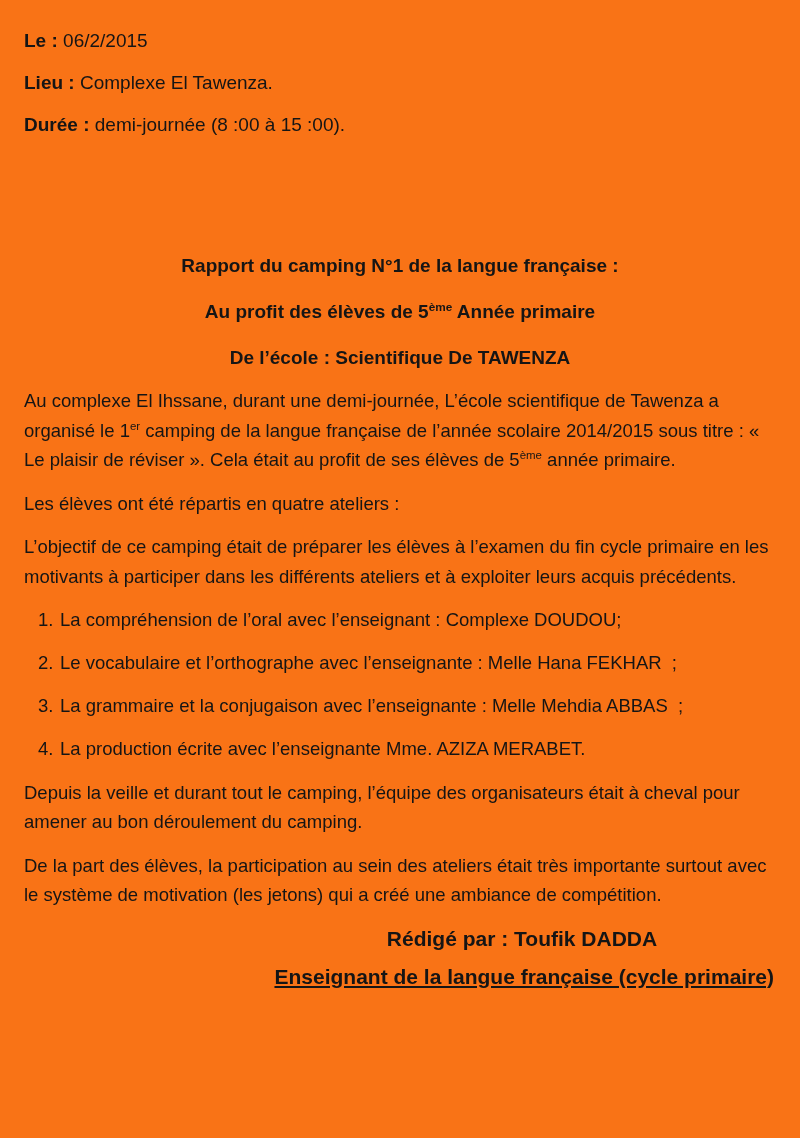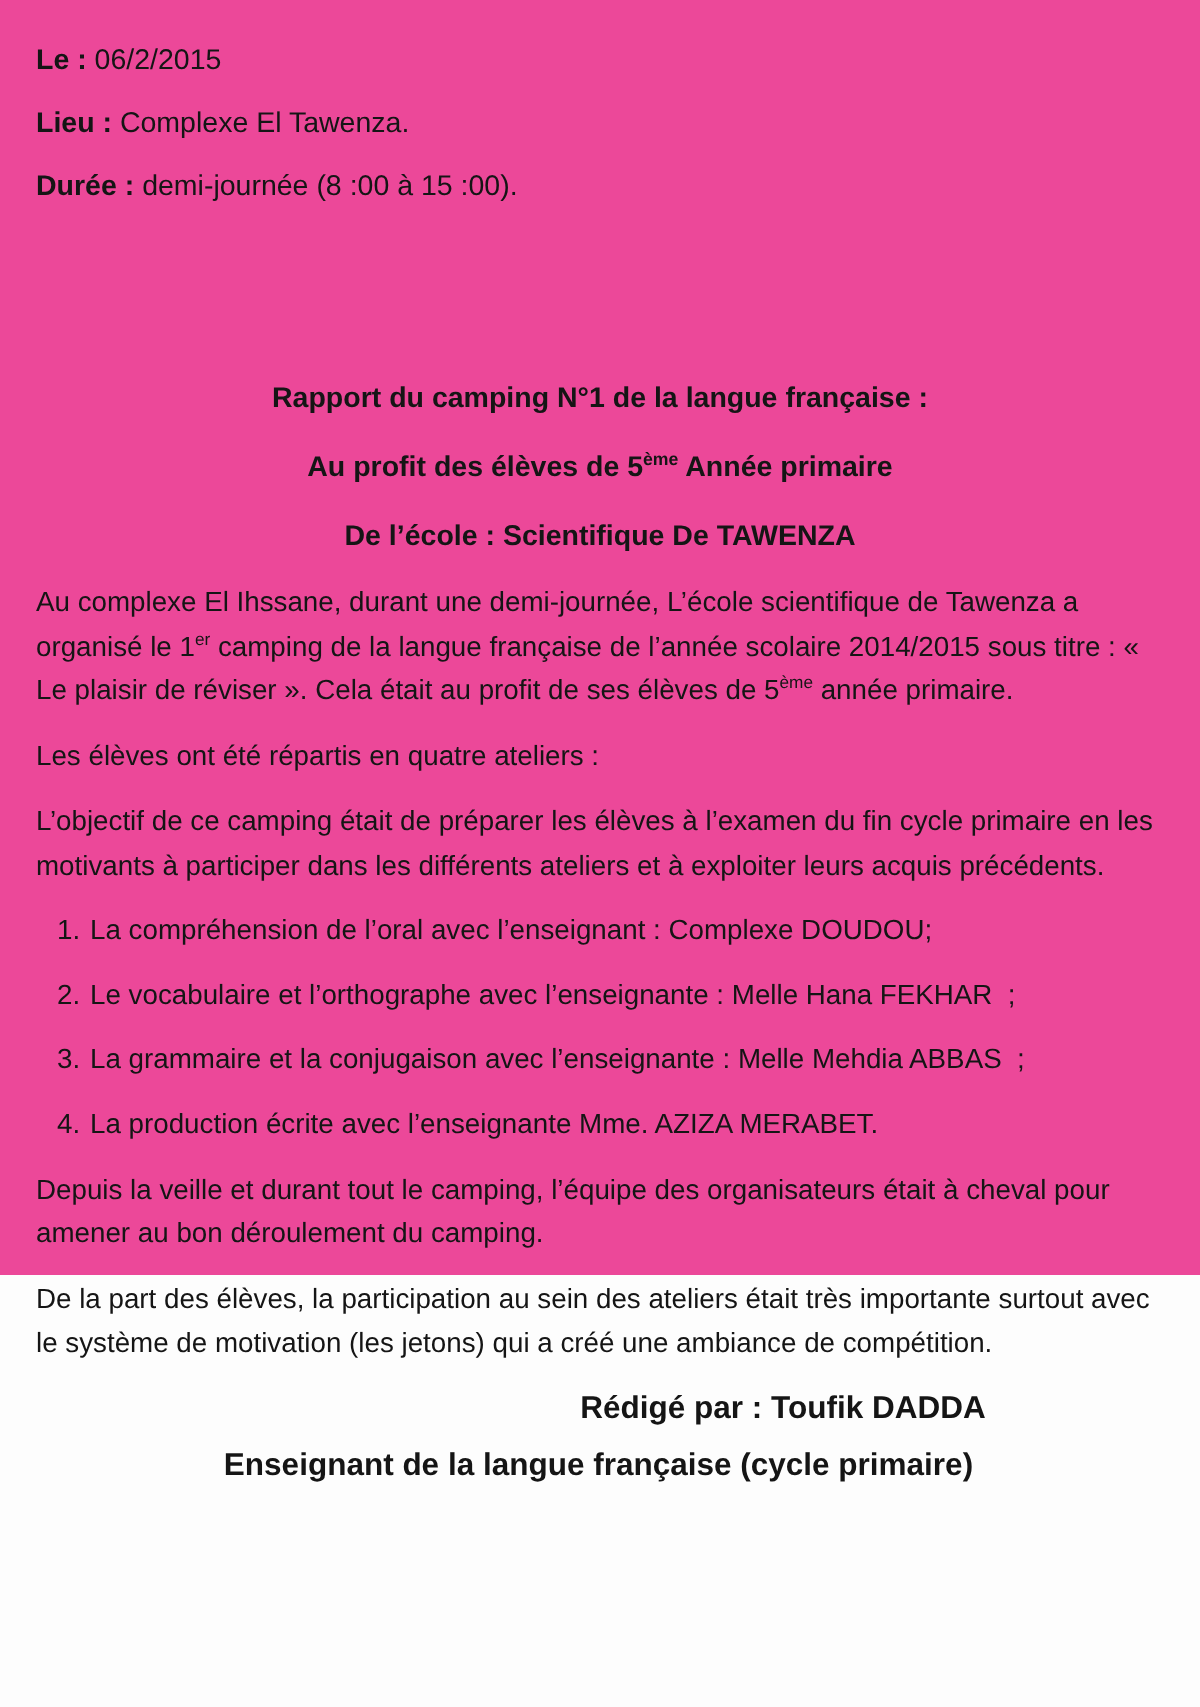--- a/index.html
+++ b/index.html
@@ -10,23 +10,23 @@
   body {
     width: 800px;
     height: 1138px;
     overflow: hidden;
     font-family: "Liberation Sans", sans-serif;
     color: #151515;
   }
   .page {
     box-sizing: border-box;
     width: 800px;
-    height: 850px;
+    height: 1138px;
     padding: 26px 24px 0 24px;
-    background: #ec4899;
+    background: #f97316;
   }
   p { margin: 0; }
   .info-line {
     font-size: 19px;
     line-height: 29px;
     margin-bottom: 13px;
     white-space: pre-wrap;
   }
   .info-label { font-weight: bold; }
   .title-gap { height: 83px; }
@@ -68,22 +68,23 @@
     font-size: 21px;
     font-weight: bold;
     line-height: 29px;
   }
   .sig-author {
     margin-left: 244px;
     text-align: center;
     margin-bottom: 9px;
   }
   .sig-role {
-    text-align: center;
+    text-align: right;
     padding-right: 2px;
+    text-decoration: underline;
   }
 </style>
 </head>
 <body>
 
 <div class="page">
 
   <p class="info-line"><span class="info-label">Le :</span> <span>06/2/2015</span></p>
 
   <p class="info-line"><span class="info-label">Lieu :</span> <span>Complexe El Tawenza.</span></p>

